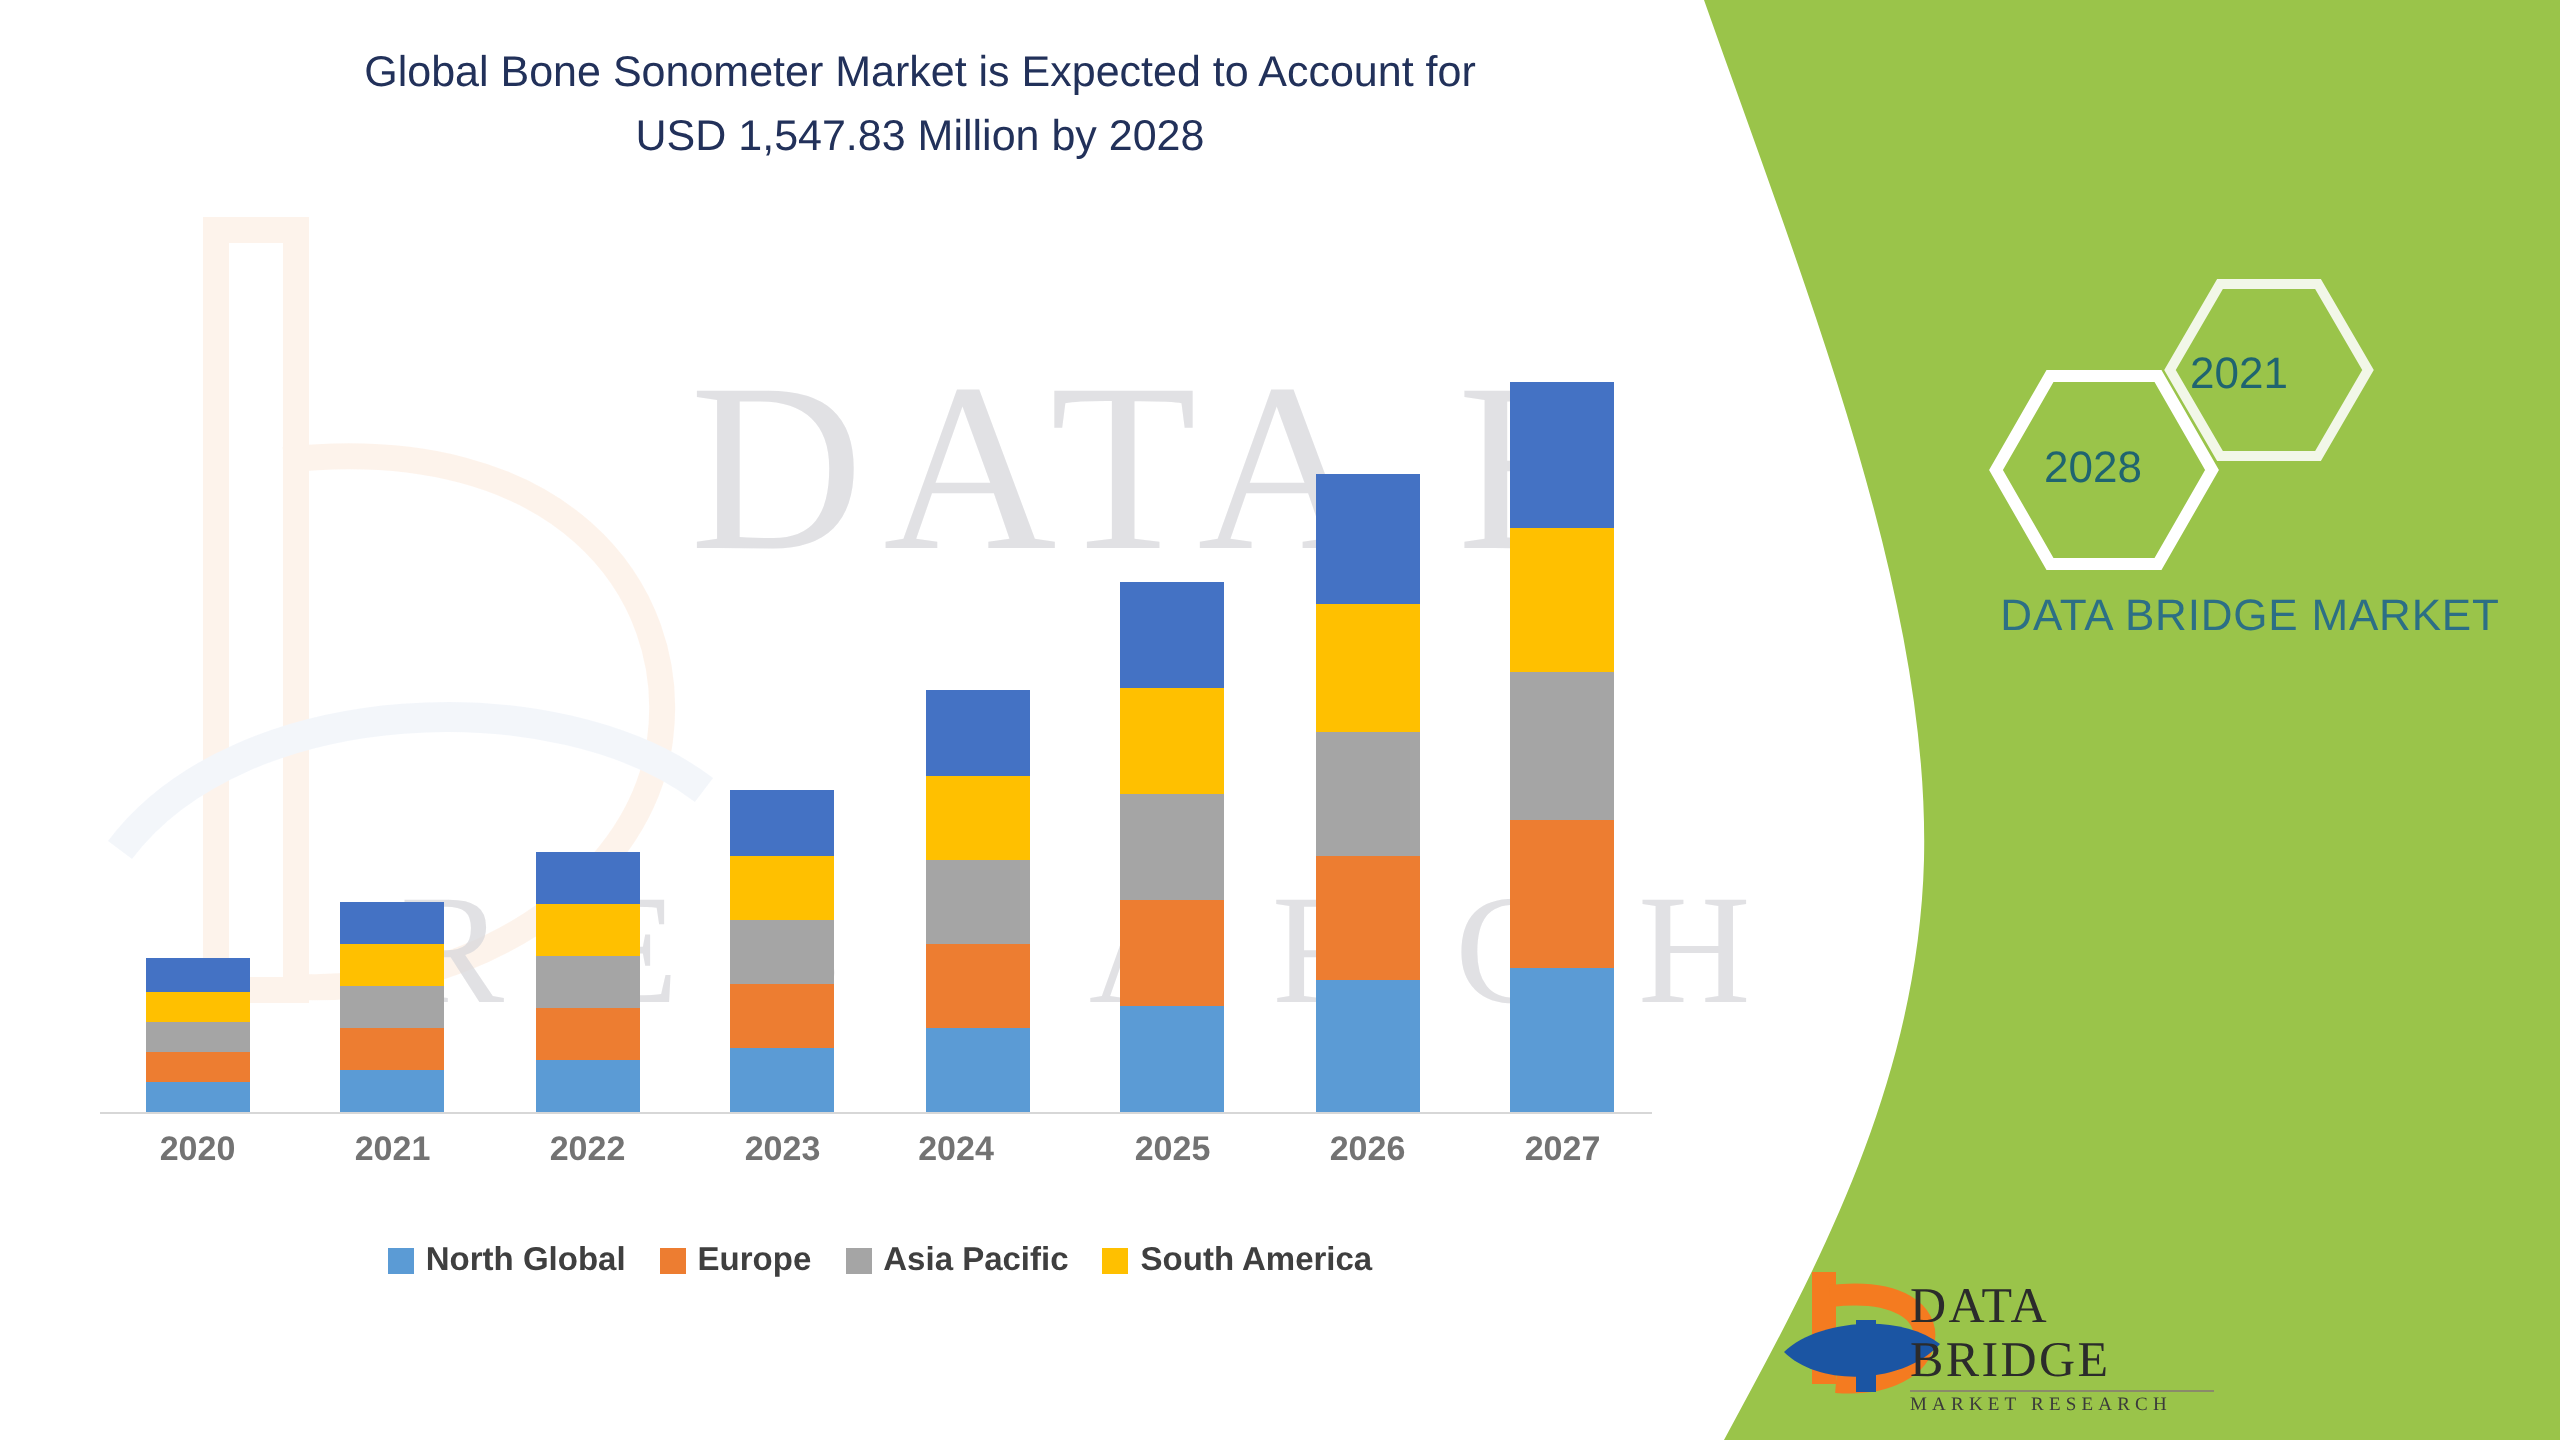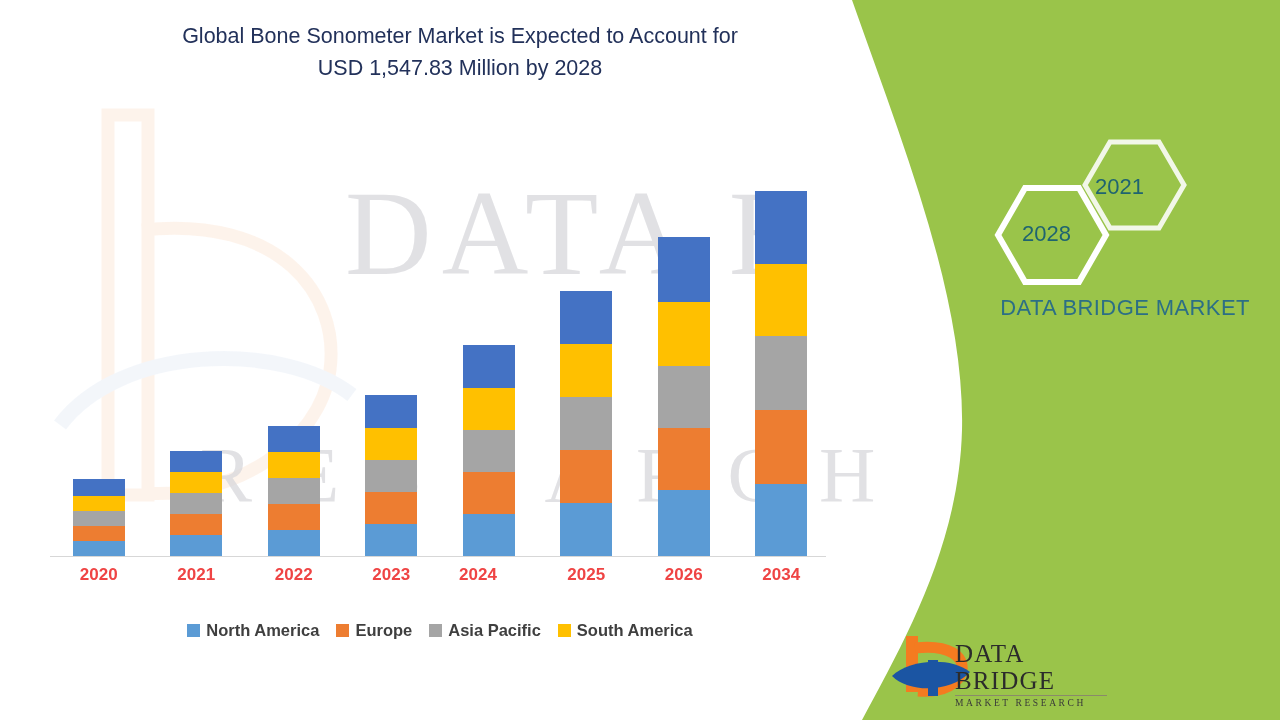--- a/index.html
+++ b/index.html
@@ -42,21 +42,21 @@
   
   .chart-title{position:absolute;left:60px;top:20px;width:800px;text-align:center;
                color:#22315a;font-size:21.5px;line-height:32px;font-weight:400;}
 
   .plot{position:absolute;left:50px;top:120px;width:780px;height:436px;}
   .axis-line{position:absolute;left:50px;top:556px;width:776px;height:1px;background:#d7d7d7;}
   .bar{position:absolute;bottom:0;width:52px;display:flex;flex-direction:column-reverse;}
   .seg{width:100%;}
 
   .xlabels{position:absolute;left:50px;top:565px;width:780px;height:28px;}
-  .xlab{position:absolute;width:90px;text-align:center;color:#ef4444;
+  .xlab{position:absolute;width:90px;text-align:center;color:#737373;
         font-size:17px;font-weight:bold;top:0;}
 
   .legend{position:absolute;left:50px;top:617px;width:780px;height:26px;
           display:flex;align-items:center;justify-content:center;gap:17px;}
   .leg-item{display:flex;align-items:center;gap:6px;}
   .leg-swatch{width:13px;height:13px;display:inline-block;}
   .leg-label{font-size:16.5px;color:#3f3f3f;font-weight:bold;white-space:nowrap;}
 </style>
 </head>
 <body>
@@ -167,26 +167,26 @@
     </div>
   <div class="axis-line"></div>
   <div class="xlabels" id="xlabels">
       <div class="xlab" style="left: 3.75px;">2020</div>
       <div class="xlab" style="left: 101.25px;">2021</div>
       <div class="xlab" style="left: 198.75px;">2022</div>
       <div class="xlab" style="left: 296.25px;">2023</div>
       <div class="xlab" style="left: 383px;">2024</div>
       <div class="xlab" style="left: 491.25px;">2025</div>
       <div class="xlab" style="left: 588.75px;">2026</div>
-      <div class="xlab" style="left: 686.25px;">2034</div>
+      <div class="xlab" style="left: 686.25px;">2027</div>
     </div>
   <div class="legend" id="legend">
       <div class="leg-item">
         <span class="leg-swatch" style="background: rgb(91, 155, 213);"></span>
-        <span class="leg-label">North America</span>
+        <span class="leg-label">North Global</span>
       </div>
       <div class="leg-item">
         <span class="leg-swatch" style="background: rgb(237, 125, 49);"></span>
         <span class="leg-label">Europe</span>
       </div>
       <div class="leg-item">
         <span class="leg-swatch" style="background: rgb(165, 165, 165);"></span>
         <span class="leg-label">Asia Pacific</span>
       </div>
       <div class="leg-item">

